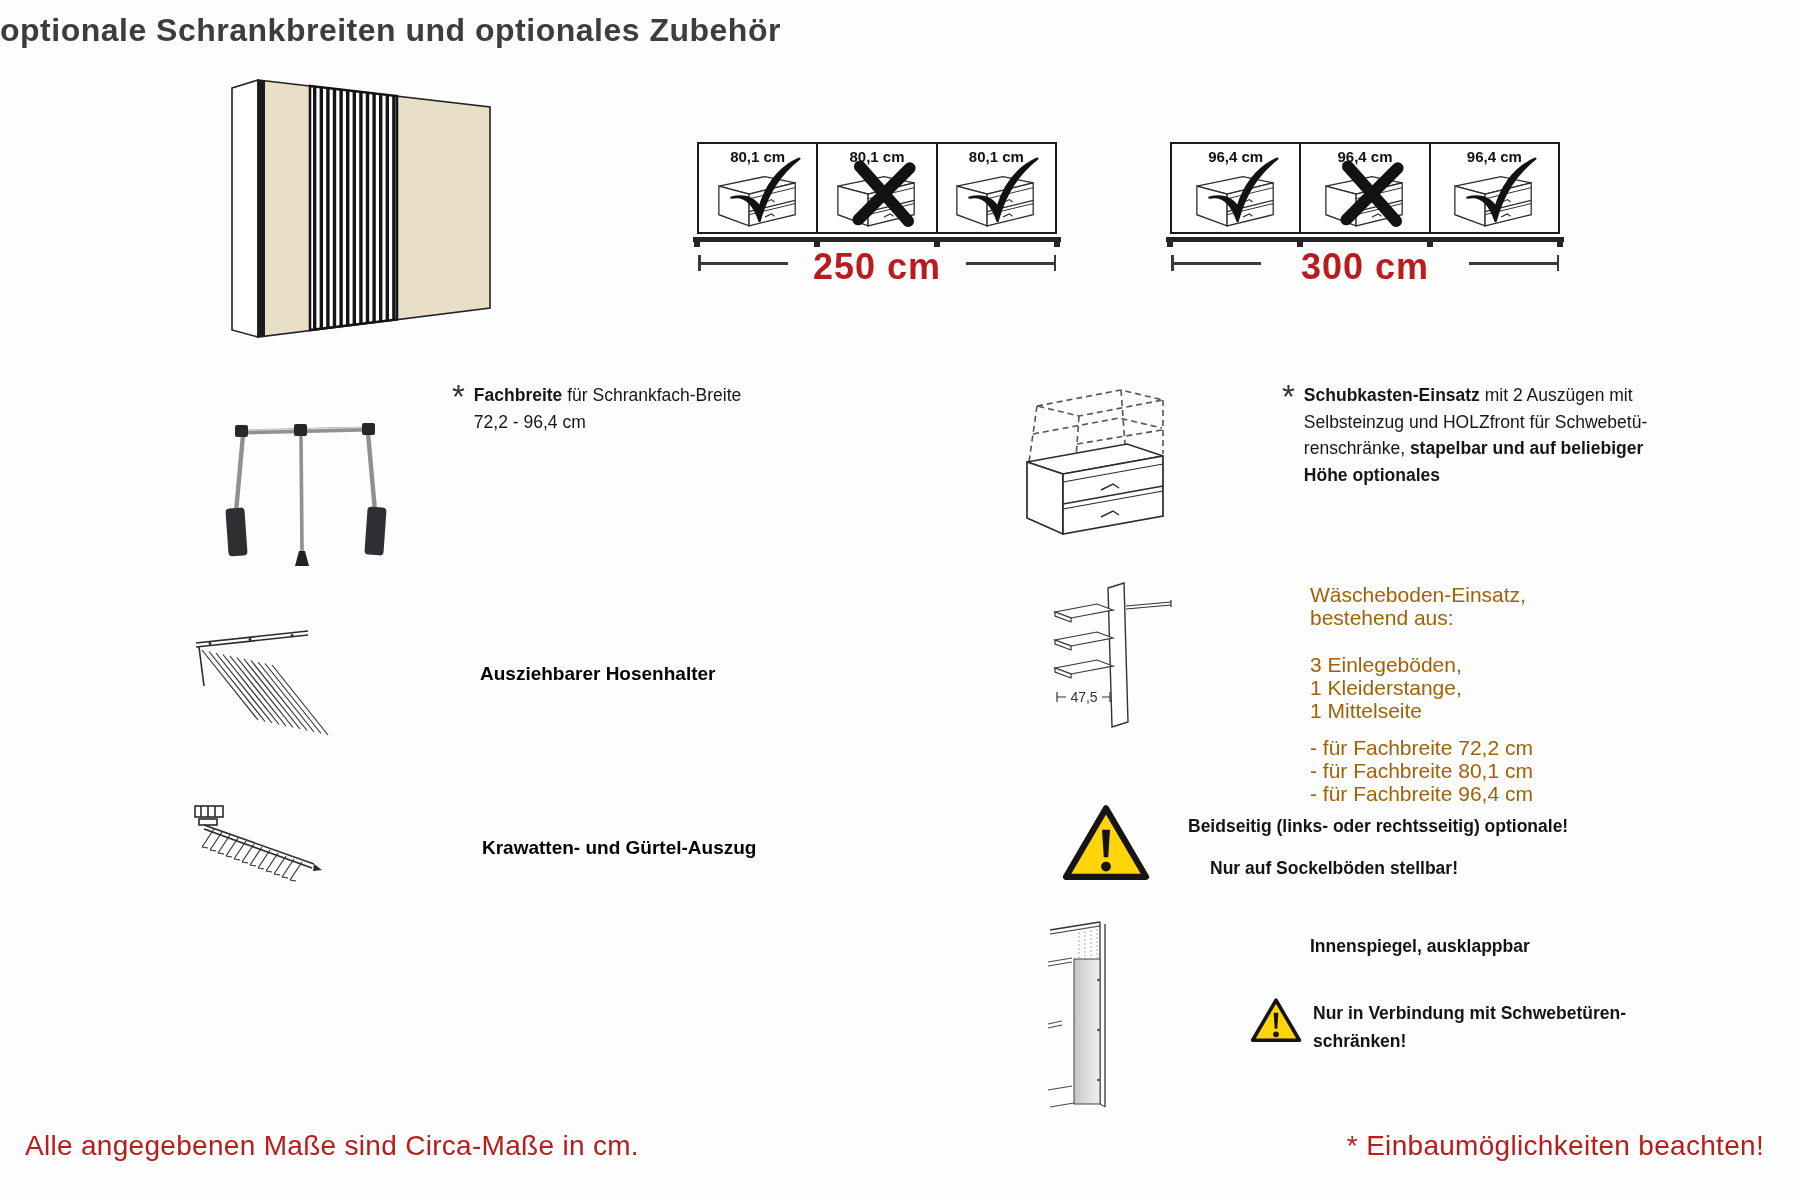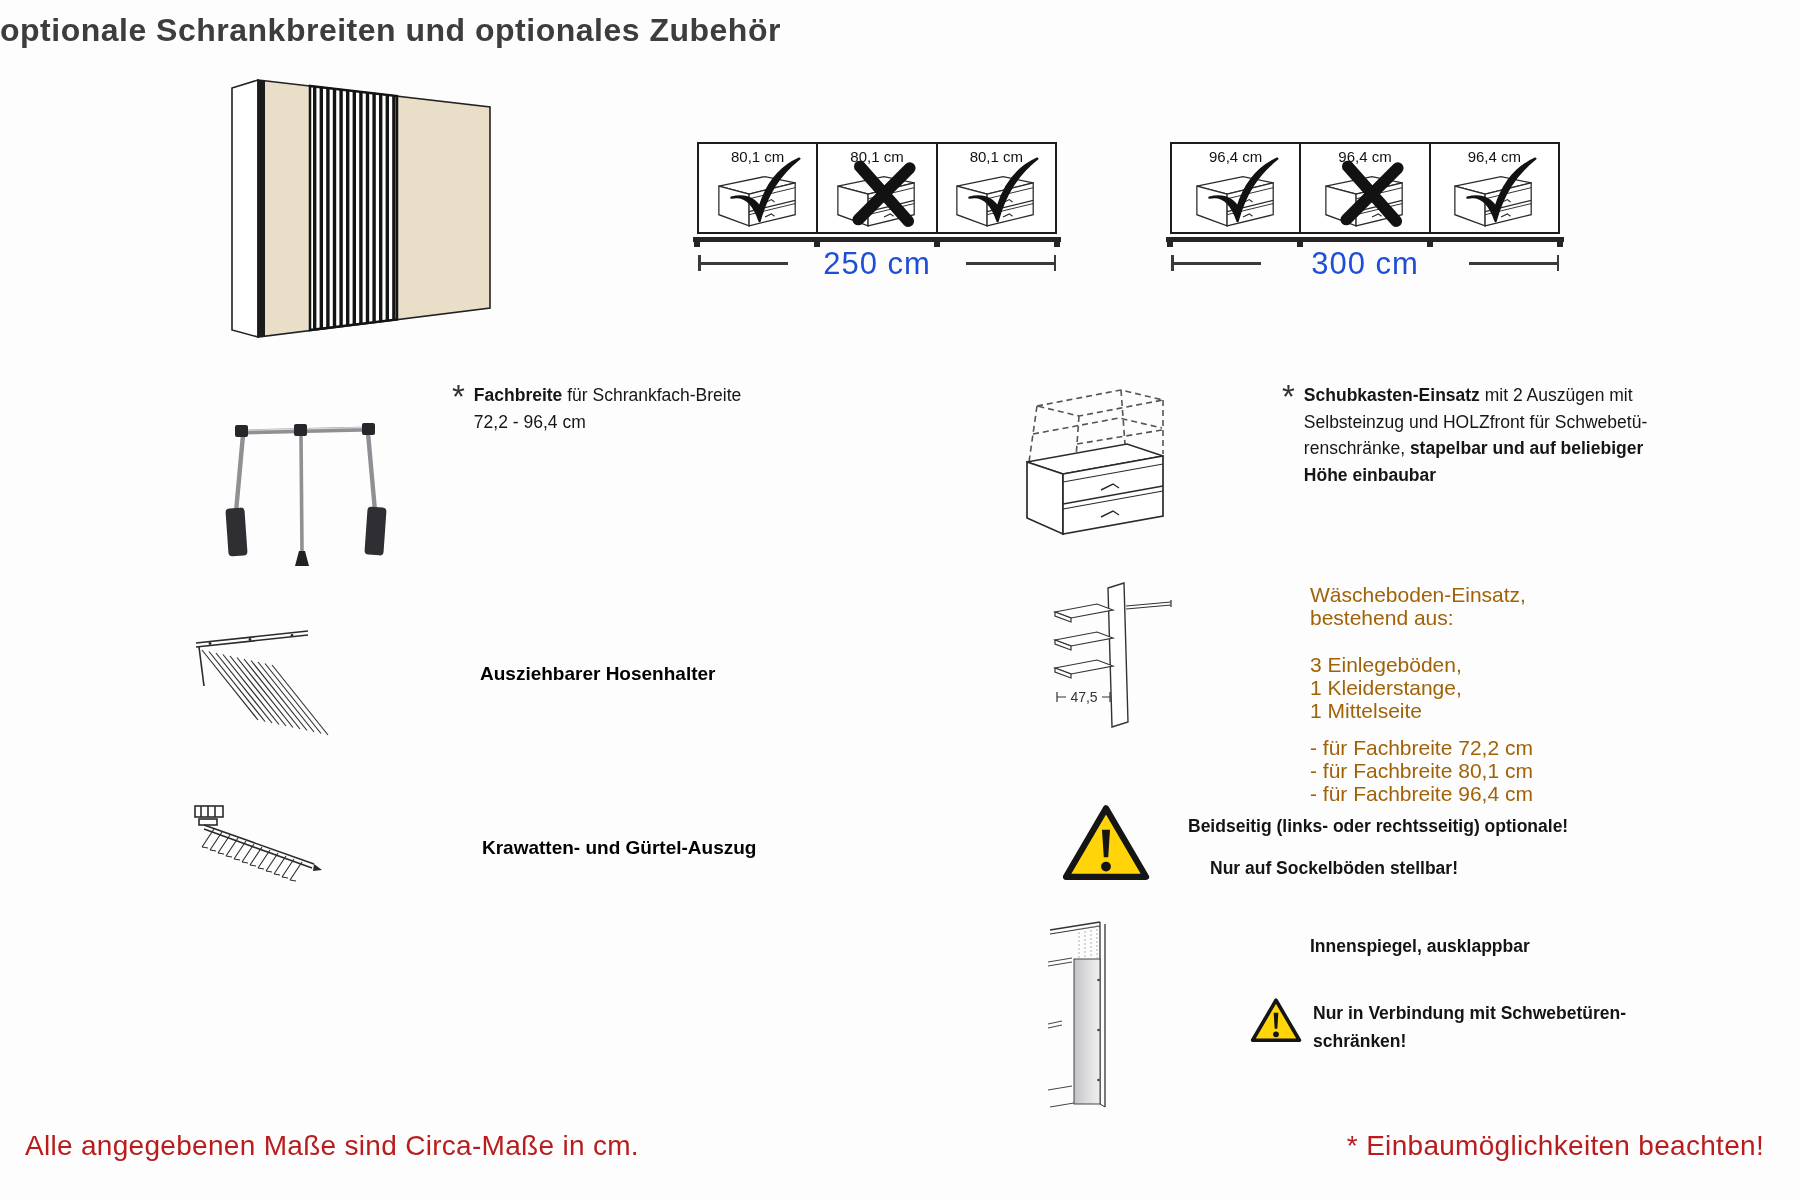--- a/index.html
+++ b/index.html
@@ -23,34 +23,34 @@
   
   .diagram{position:absolute;top:142px;height:190px;}
   .diagram.d250{left:697px;width:360px;}
   .diagram.d300{left:1170px;width:390px;}
   .compartments{
     position:absolute;top:0;left:0;right:0;height:92px;display:flex;
     border:2.5px solid #1c1c1c;box-sizing:border-box;background:#fff;
   }
   .compartment{position:relative;flex:1;border-right:2.5px solid #1c1c1c;}
   .compartment:last-child{border-right:none;}
-  .size-label{position:absolute;top:4px;left:0;right:0;text-align:center;font-size:15px;font-weight:400;color:#111;}
+  .size-label{position:absolute;top:4px;left:0;right:0;text-align:center;font-size:15px;font-weight:700;color:#111;}
   .drawer-svg{position:absolute;left:50%;transform:translateX(-52%);bottom:3px;width:88px;height:62px;}
   .glyph{position:absolute;left:50%;transform:translateX(-42%);top:10px;width:78px;height:78px;display:none;z-index:2;}
   .compartment.mark-check .glyph-check{display:block;}
   .compartment.mark-cross .glyph-cross{display:block;}
   .base-bar{position:absolute;left:-4px;right:-4px;top:95px;height:5px;background:#242424;}
   .foot{position:absolute;top:100px;width:6px;height:5px;background:#242424;}
   .foot.f0{left:-3px;}.foot.f1{left:calc(33.33% - 3px);}.foot.f2{left:calc(66.66% - 3px);}.foot.f3{right:-3px;}
   .dim-row{position:absolute;left:0;right:0;top:104px;height:40px;}
   .dim-tick{position:absolute;top:9px;width:2.5px;height:16px;background:#3a3a3a;}
   .dim-tick.l{left:1px;}.dim-tick.r{right:1px;}
   .dim-line{position:absolute;top:16px;height:2.5px;width:88px;background:#3a3a3a;}
   .dim-line.l{left:3px;}.dim-line.r{right:3px;}
-  .total-label{position:absolute;left:0;right:0;top:0;text-align:center;font-size:31px;font-weight:400;color:#1d4ed8;letter-spacing:1px;}
+  .total-label{position:absolute;left:0;right:0;top:0;text-align:center;font-size:36px;font-weight:700;color:#b91c1c;letter-spacing:1px;}
 
   
   .note{position:absolute;display:flex;gap:9px;font-size:17.5px;line-height:26.5px;color:#161616;}
   .asterisk{font-size:33px;font-weight:300;color:#333;line-height:30px;}
   .bold-label{position:absolute;font-size:19px;font-weight:700;color:#000000;margin-top:27px;}
   .warn-text{position:absolute;font-size:17.5px;font-weight:700;color:#141414;}
   .warn-text .wline{display:block;}
   .warn-text.w1 .wline+.wline{margin-top:21px;margin-left:22px;}
   .warn-text.w2{line-height:28px;}
   .wb-note{position:absolute;font-size:21px;line-height:23px;color:#a16207;}
@@ -319,21 +319,21 @@
     <polyline points="78,104 90,98 96,102" fill="none" stroke="#2b2b2b" stroke-width="1.4"></polyline>
     <polyline points="78,131 90,125 96,129" fill="none" stroke="#2b2b2b" stroke-width="1.4"></polyline>
   </svg>
 
   <div class="note" style="left:1282px;top:382px;width:440px">
     <span class="asterisk">*</span>
     <div>
       <div><b>Schubkasten-Einsatz</b><span> mit 2 Auszügen mit</span></div>
       <div>Selbsteinzug und HOLZfront für Schwebetü-</div>
       <div><span>renschränke, </span><b>stapelbar und auf beliebiger</b></div>
-      <div><b>Höhe einbaubar</b></div>
+      <div><b>Höhe optionales</b></div>
     </div>
   </div>
 
   <svg class="abs" style="left:1053px;top:578px" width="122" height="154" viewBox="0 0 122 154">
     <polygon points="55,10 71,5 75,144 59,149" fill="#fff" stroke="#333" stroke-width="1.4"></polygon>
     <line x1="73" y1="28" x2="118" y2="24" stroke="#333" stroke-width="1.2"></line>
     <line x1="73" y1="31" x2="118" y2="27" stroke="#333" stroke-width="1.2"></line>
     <line x1="118" y1="22" x2="118" y2="29" stroke="#333" stroke-width="1.2"></line>
     <g fill="#fff" stroke="#333" stroke-width="1.2">
       <polygon points="2,34 44,26 60,32 18,40"></polygon>

